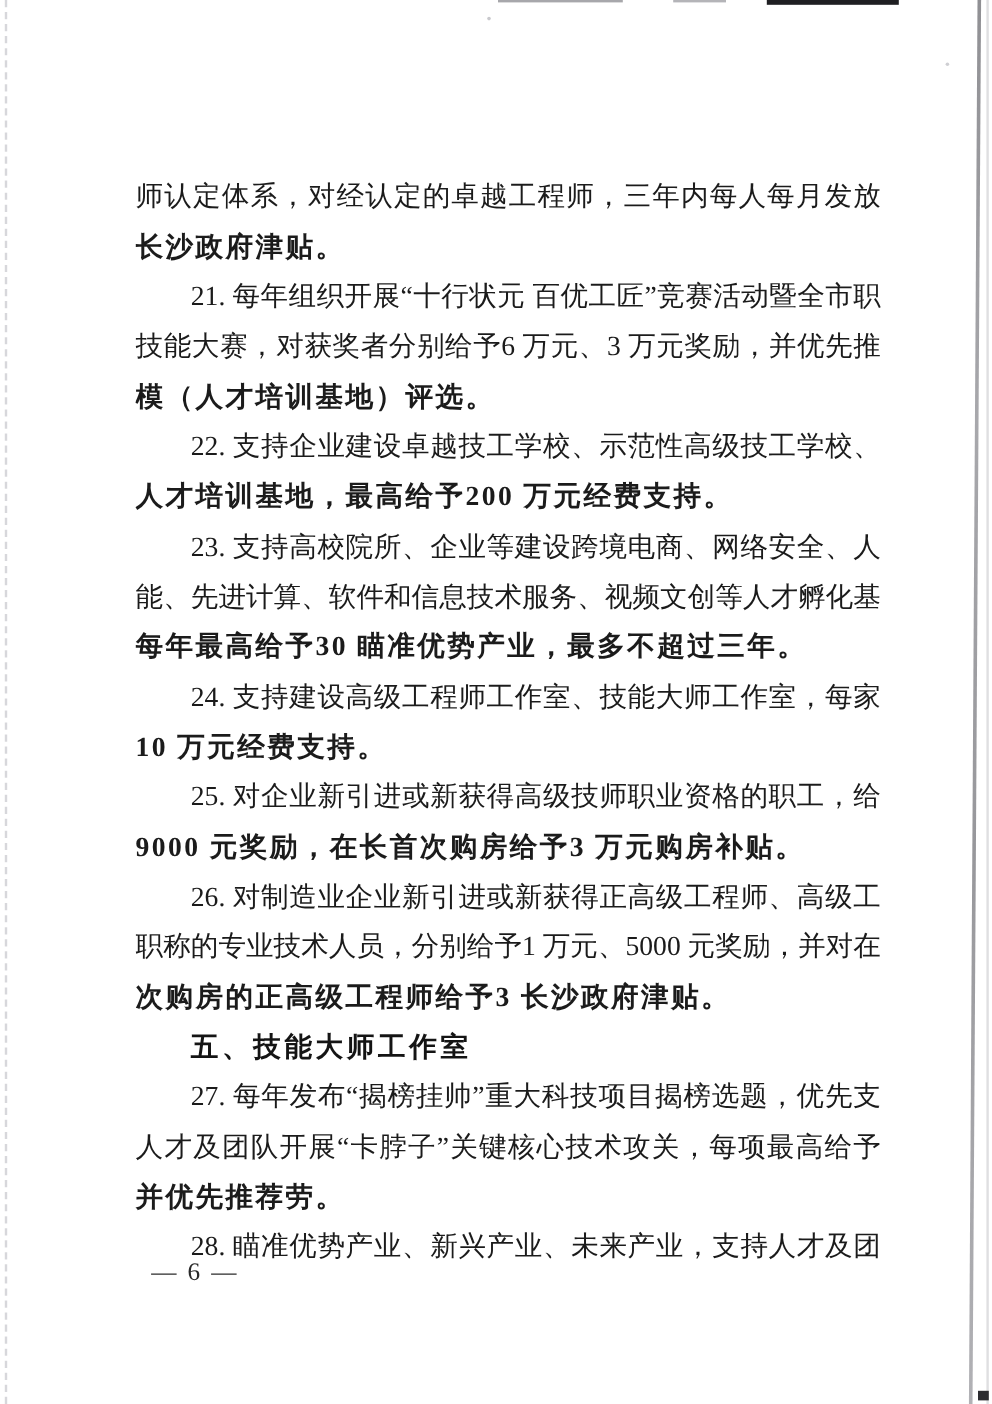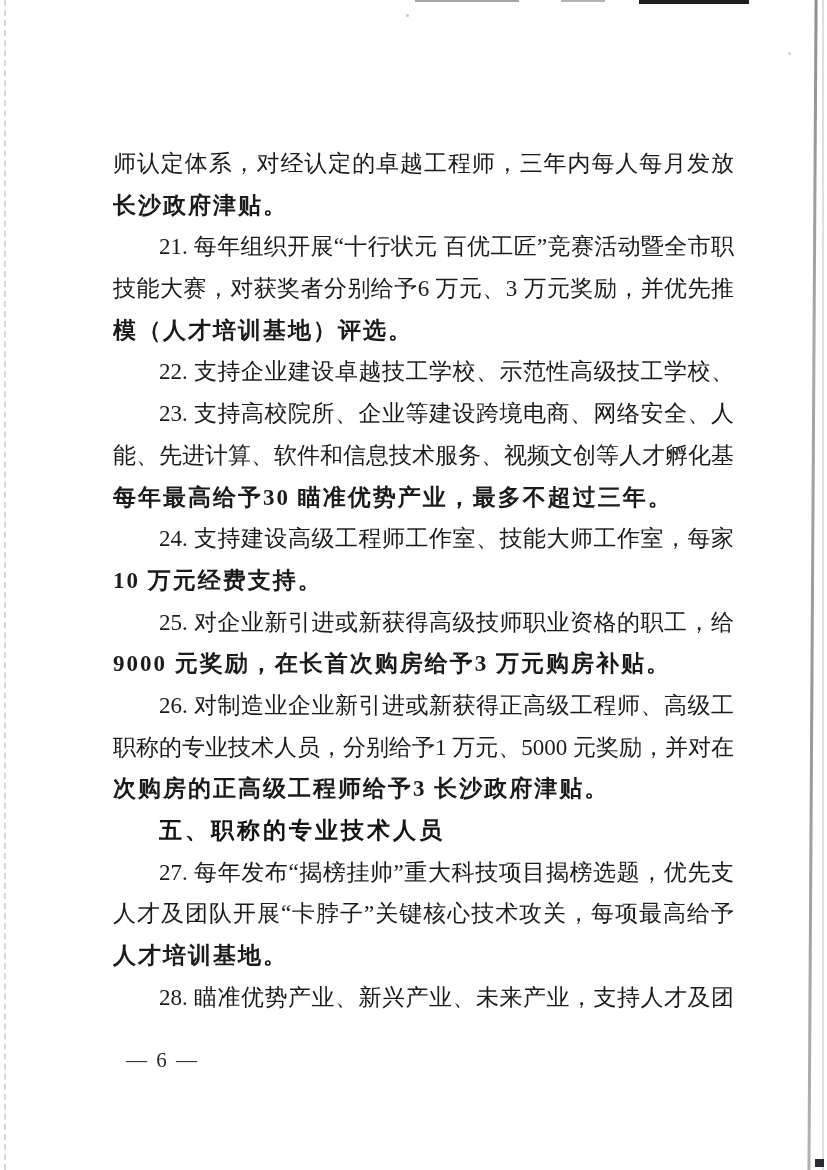--- a/index.html
+++ b/index.html
@@ -104,32 +104,33 @@
   <div class="speck-b"></div>
   <div class="corner-mark"></div>
 
   <div class="textblock">
     <div class="line just">师认定体系，对经认定的卓越工程师，三年内每人每月发放1000 元</div>
     <div class="line left">长沙政府津贴。</div>
     <div class="line just indent">21. 每年组织开展“十行状元 百优工匠”竞赛活动暨全市职业</div>
     <div class="line just">技能大赛，对获奖者分别给予6 万元、3 万元奖励，并优先推荐劳</div>
     <div class="line left">模（人才培训基地）评选。</div>
     <div class="line just indent">22. 支持企业建设卓越技工学校、示范性高级技工学校、技能</div>
+    <div class="line left">人才培训基地，最高给予200 万元经费支持。</div>
     <div class="line just indent">23. 支持高校院所、企业等建设跨境电商、网络安全、人工智</div>
     <div class="line just">能、先进计算、软件和信息技术服务、视频文创等人才孵化基地，</div>
     <div class="line left">每年最高给予30 瞄准优势产业，最多不超过三年。</div>
     <div class="line just indent">24. 支持建设高级工程师工作室、技能大师工作室，每家给予</div>
     <div class="line left">10 万元经费支持。</div>
     <div class="line just indent">25. 对企业新引进或新获得高级技师职业资格的职工，给予</div>
     <div class="line left">9000 元奖励，在长首次购房给予3 万元购房补贴。</div>
     <div class="line just indent">26. 对制造业企业新引进或新获得正高级工程师、高级工程师</div>
     <div class="line just">职称的专业技术人员，分别给予1 万元、5000 元奖励，并对在长首</div>
     <div class="line left">次购房的正高级工程师给予3 长沙政府津贴。</div>
-    <div class="line left indent heading">五、职称的专业技术人员</div>
+    <div class="line left indent heading">五、技能大师工作室</div>
     <div class="line just indent">27. 每年发布“揭榜挂帅”重大科技项目揭榜选题，优先支持</div>
     <div class="line just">人才及团队开展“卡脖子”关键核心技术攻关，每项最高给予800</div>
-    <div class="line left">人才培训基地。</div>
+    <div class="line left">并优先推荐劳。</div>
     <div class="line just indent">28. 瞄准优势产业、新兴产业、未来产业，支持人才及团队承</div>
   </div>
 
   <div class="page-number">— 6 —</div>
 
 </div>
 
 </body></html>

